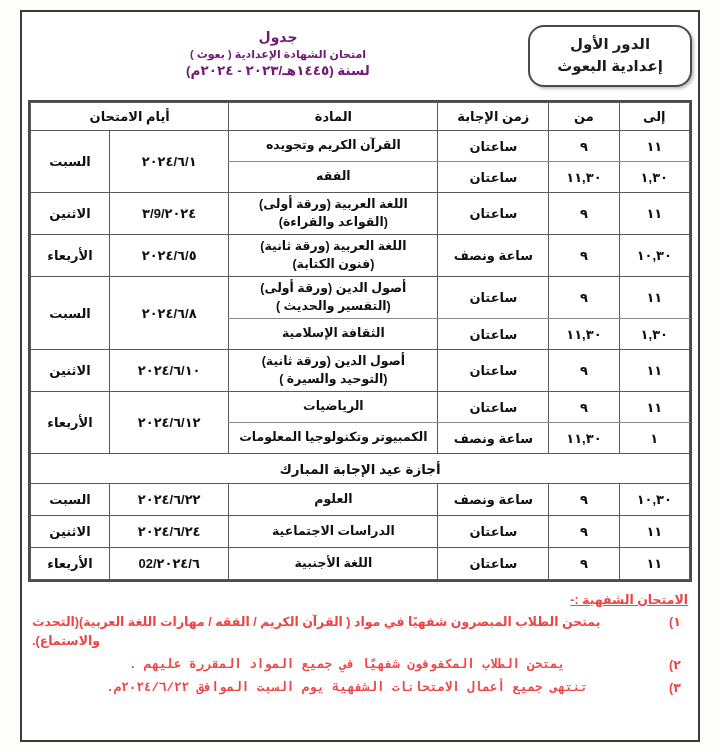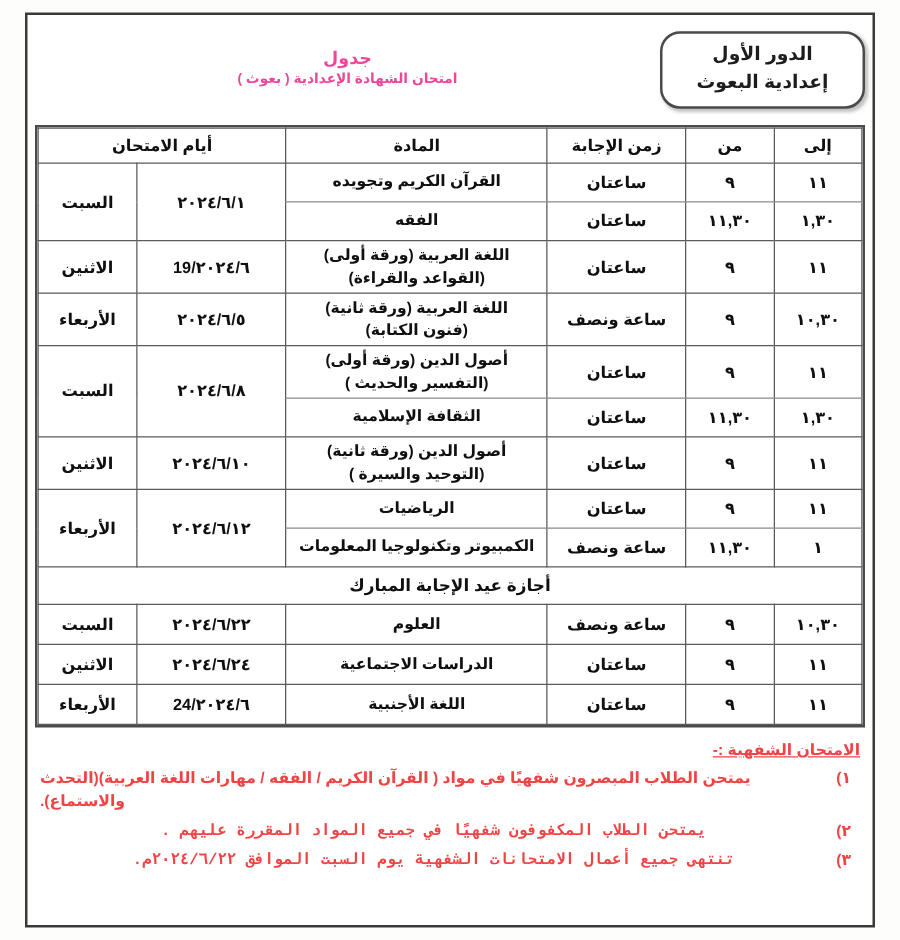--- a/index.html
+++ b/index.html
@@ -40,21 +40,21 @@
     color:#1d1d1d;
     background:#fff;
     box-shadow:2px 2px 3px rgba(0,0,0,.25);
     margin-right:0;
   }
   .badge div{white-space:nowrap;}
   .title-block{
     flex:1;
     text-align:center;
     line-height:1.35;
-    color:#ec4899;
+    color:#701a75;
     padding-bottom:4px;
   }
   .title-main{font-size:14px;font-weight:bold;}
   .title-sub{font-size:11px;font-weight:bold;}
   .title-year{font-size:13.5px;font-weight:bold;}
   .watermark{
     width:190px;
     text-align:center;
     color:#b9bec5;
     font-size:13px;
@@ -141,20 +141,21 @@
 <div class="page">
 
   <div class="header">
     <div class="badge">
       <div>الدور الأول</div>
       <div>إعدادية البعوث</div>
     </div>
     <div class="title-block">
       <div class="title-main">جدول</div>
       <div class="title-sub">امتحان الشهادة الإعدادية ( بعوث )</div>
+      <div class="title-year">لسنة (١٤٤٥هـ/٢٠٢٣ - ٢٠٢٤م)</div>
     </div>
   </div>
 
   <div class="tbl-wrap">
     <table>
       <colgroup>
         <col class="c-to">
           <col class="c-from">
           <col class="c-dur">
         <col class="c-subj">
@@ -189,21 +190,21 @@
               <div class="subj">الفقه</div>
             </td>
           </tr>
           <tr class="r-single">
             <td>١١</td>
             <td>٩</td>
             <td>ساعتان</td>
             <td>
               <div class="subj">اللغة العربية (ورقة أولى)<span class="p2">(القواعد والقراءة)</span></div>
             </td>
-            <td rowspan="1">٢٠٢٤/٦/19</td>
+            <td rowspan="1">٢٠٢٤/9/٣</td>
             <td rowspan="1">الاثنين</td>
           </tr>
           <tr class="r-single">
             <td>١٠,٣٠</td>
             <td>٩</td>
             <td>ساعة ونصف</td>
             <td>
               <div class="subj">اللغة العربية (ورقة ثانية)<span class="p2">(فنون الكتابة)</span></div>
             </td>
             <td rowspan="1">٢٠٢٤/٦/٥</td>
@@ -278,21 +279,21 @@
             <td rowspan="1">٢٠٢٤/٦/٢٤</td>
             <td rowspan="1">الاثنين</td>
           </tr>
           <tr class="r-single">
             <td>١١</td>
             <td>٩</td>
             <td>ساعتان</td>
             <td>
               <div class="subj">اللغة الأجنبية</div>
             </td>
-            <td rowspan="1">٢٠٢٤/٦/24</td>
+            <td rowspan="1">٢٠٢٤/٦/02</td>
             <td rowspan="1">الأربعاء</td>
           </tr>
         </tbody>
     </table>
   </div>
 
   <div class="notes">
     <div class="notes-title">الامتحان الشفهية :-</div>
     <div id="notes-list">
         <div class="note n1">

